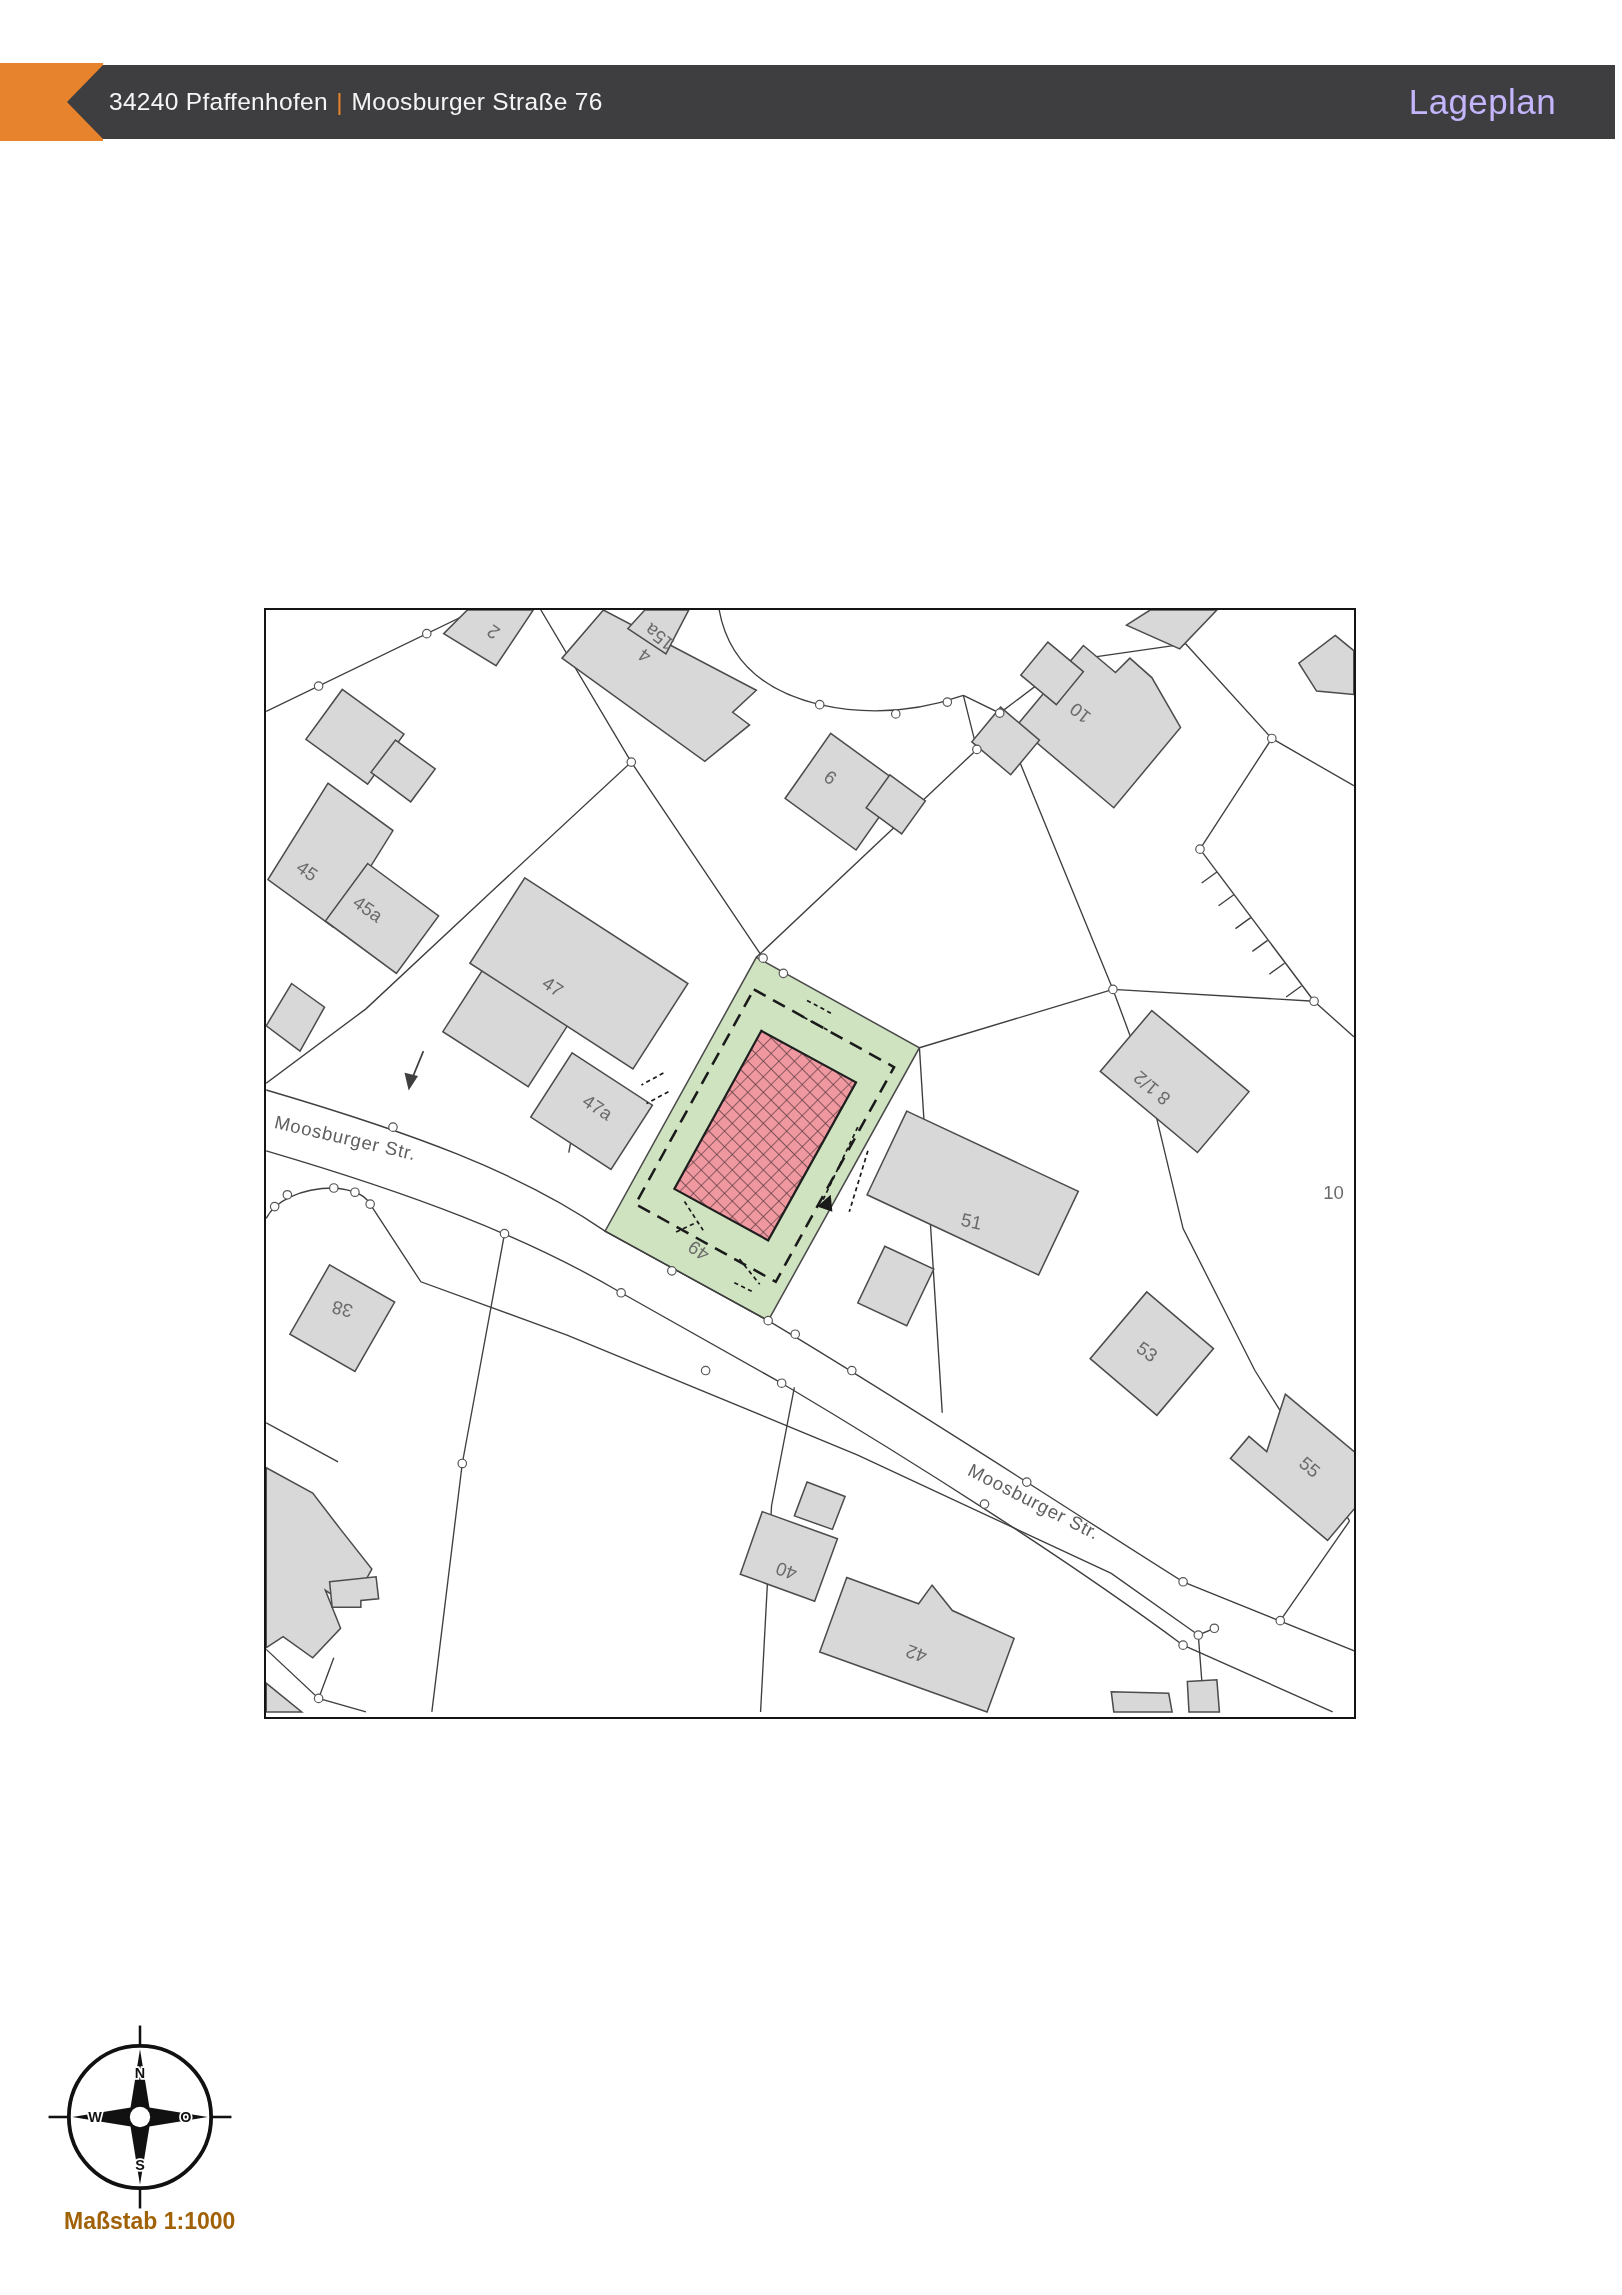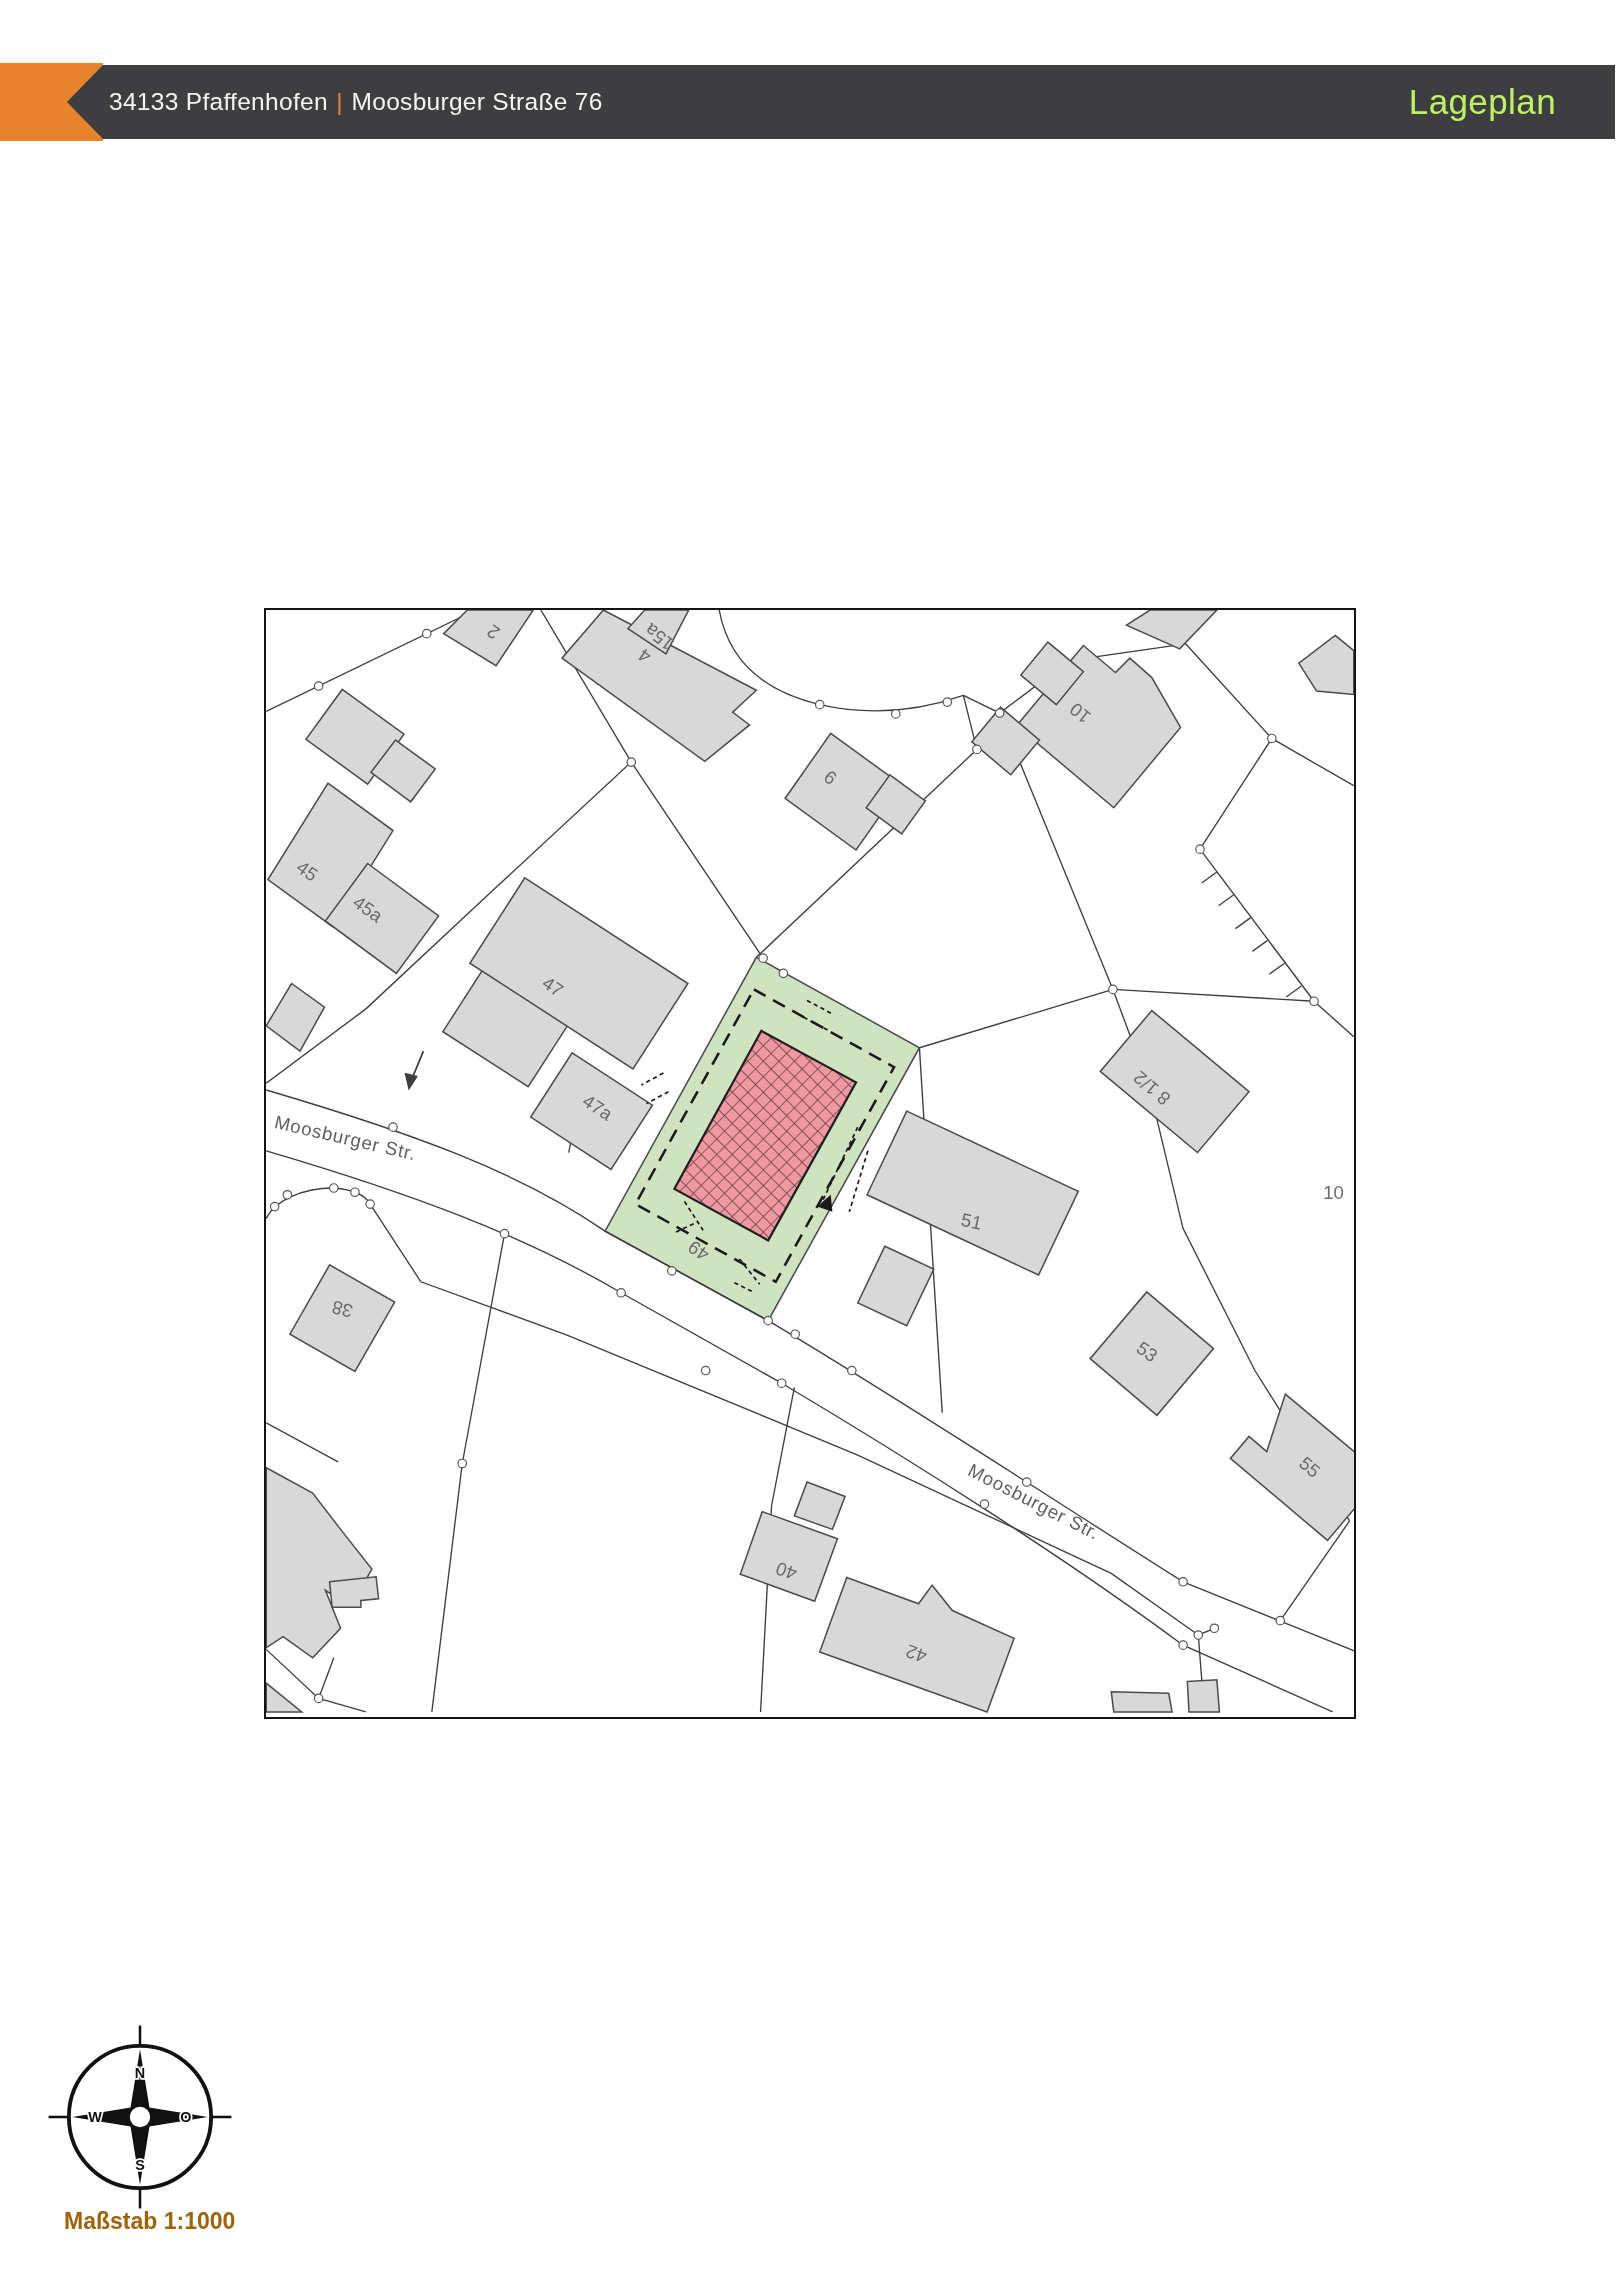--- a/index.html
+++ b/index.html
@@ -5,41 +5,41 @@
   html,body{margin:0;padding:0;background:#ffffff;}
   .page{position:relative;width:1623px;height:2295px;background:#ffffff;overflow:hidden;
         font-family:"Liberation Sans",sans-serif;}
   
   .band-orange{position:absolute;left:0;top:63px;width:103px;height:78px;background:#E6832C;}
   .band-dark{position:absolute;left:67px;top:65px;width:1548px;height:74px;background:#3E3D40;
              clip-path:polygon(36px 0,100% 0,100% 100%,36px 100%,0 50%);
              display:flex;align-items:center;box-sizing:border-box;}
   .band-left{margin-left:42px;font-size:24.5px;color:#f5f5f5;letter-spacing:0.3px;white-space:nowrap;}
   .band-sep{color:#E6832C;padding:0 8.5px;}
-  .band-right{margin-left:auto;margin-right:59px;font-size:35px;color:#bef264;letter-spacing:0.4px;text-align:right;}
+  .band-right{margin-left:auto;margin-right:59px;font-size:35px;color:#c4b5fd;letter-spacing:0.4px;text-align:right;}
   
   .map-frame{position:absolute;left:264px;top:608px;width:1088px;height:1107px;
              border:2.5px solid #141414;background:#ffffff;}
   .map-frame svg{display:block;}
   text.mnum{font-family:"Liberation Sans",sans-serif;font-size:22px;fill:#6b6b6b;}
   text.mstreet{font-family:"Liberation Sans",sans-serif;font-size:22px;fill:#5f5f5f;letter-spacing:1px;}
   
   .compass{position:absolute;left:46px;top:2023px;width:188px;height:188px;}
   .scale-label{position:absolute;left:64px;top:2208px;font-size:23px;font-weight:700;color:#a16207;}
   .compass-letter{font-family:"Liberation Sans",sans-serif;font-size:17px;font-weight:600;fill:#101010;
                   stroke:#ffffff;stroke-width:4px;paint-order:stroke;text-anchor:middle;}
 </style>
 </head>
 <body>
 
 <div class="page">
 
   <div class="band-orange"></div>
   <div class="band-dark">
-    <div class="band-left"><span>34133 Pfaffenhofen</span><span class="band-sep">|</span><span>Moosburger Straße 76</span></div>
+    <div class="band-left"><span>34240 Pfaffenhofen</span><span class="band-sep">|</span><span>Moosburger Straße 76</span></div>
     <div class="band-right">Lageplan</div>
   </div>
 
   <div class="map-frame">
     <svg width="1088" height="1107" viewBox="0 0 1287 1310">
       <defs>
         <pattern id="hatch" width="13" height="13" patternUnits="userSpaceOnUse" patternTransform="rotate(45)">
           <rect width="13" height="13" fill="#EF98A0"></rect>
           <path d="M0,0 L13,0 M0,0 L0,13" stroke="#5c3b40" stroke-width="1.6"></path>
         </pattern>

